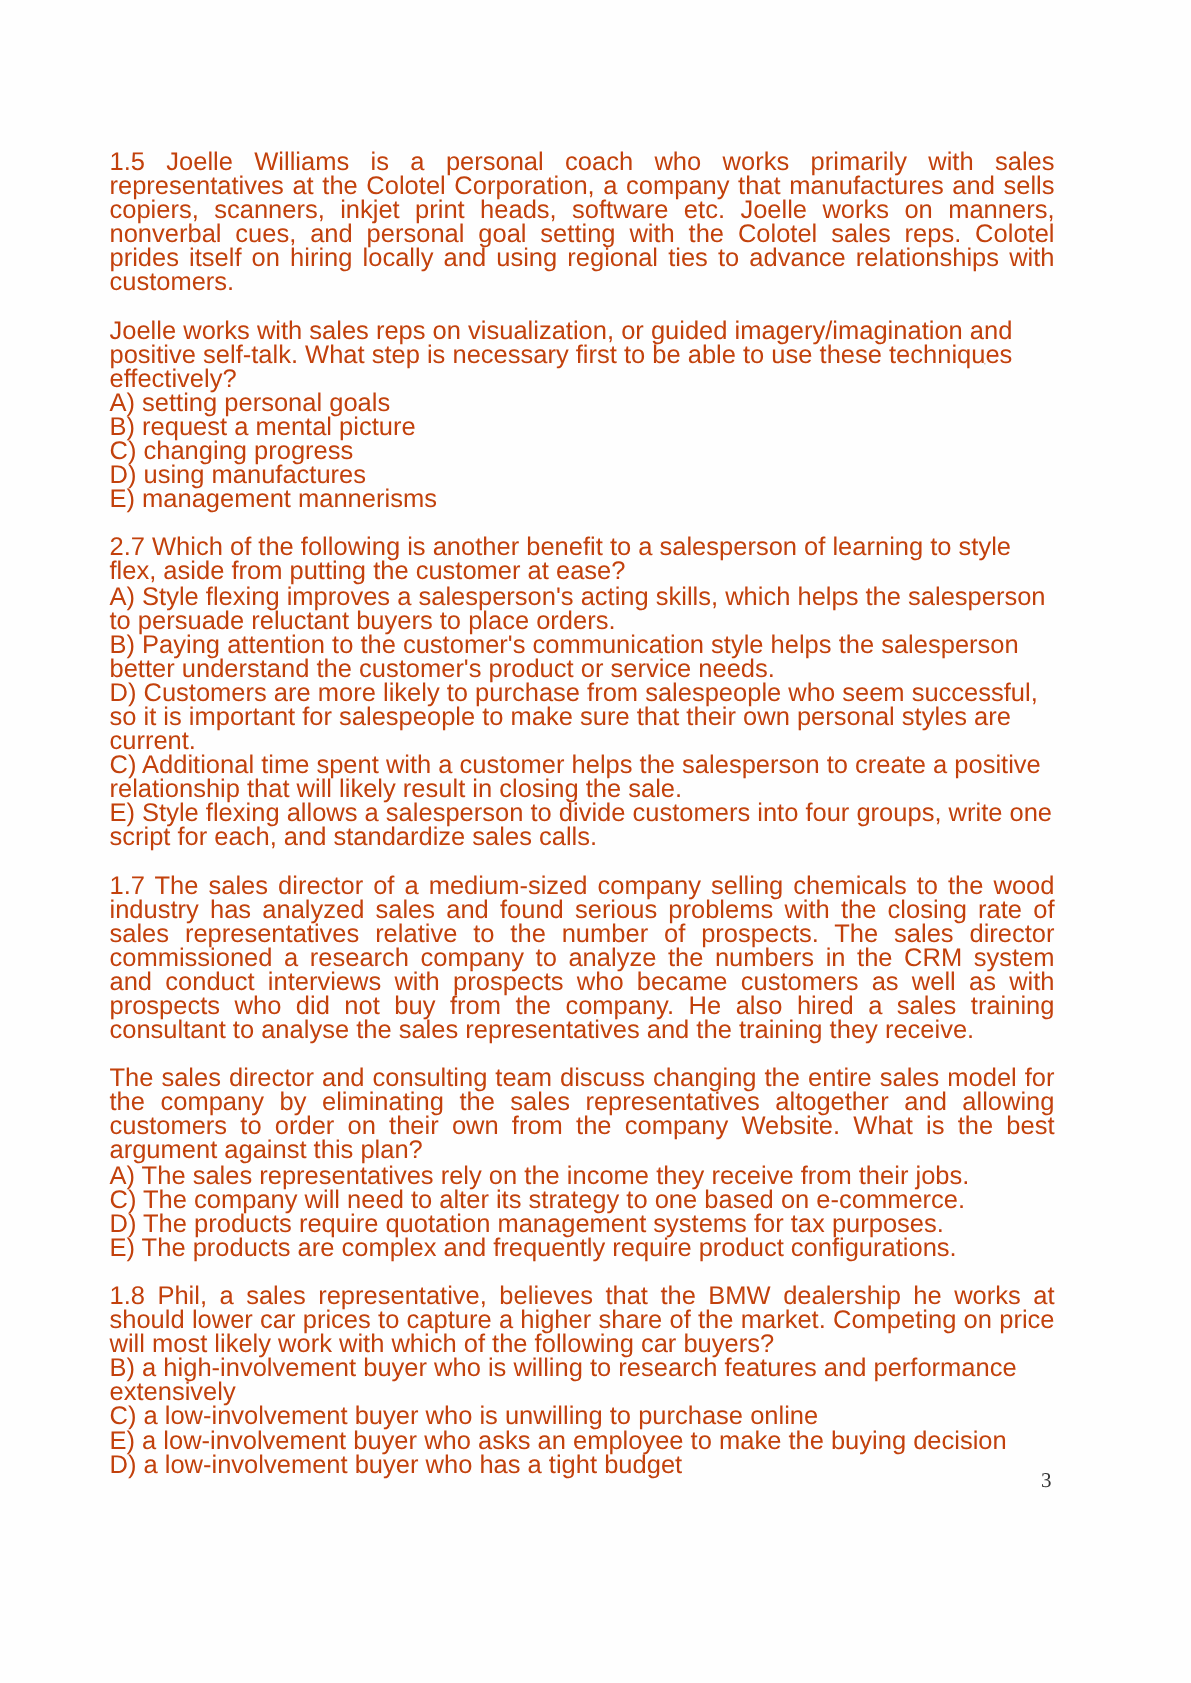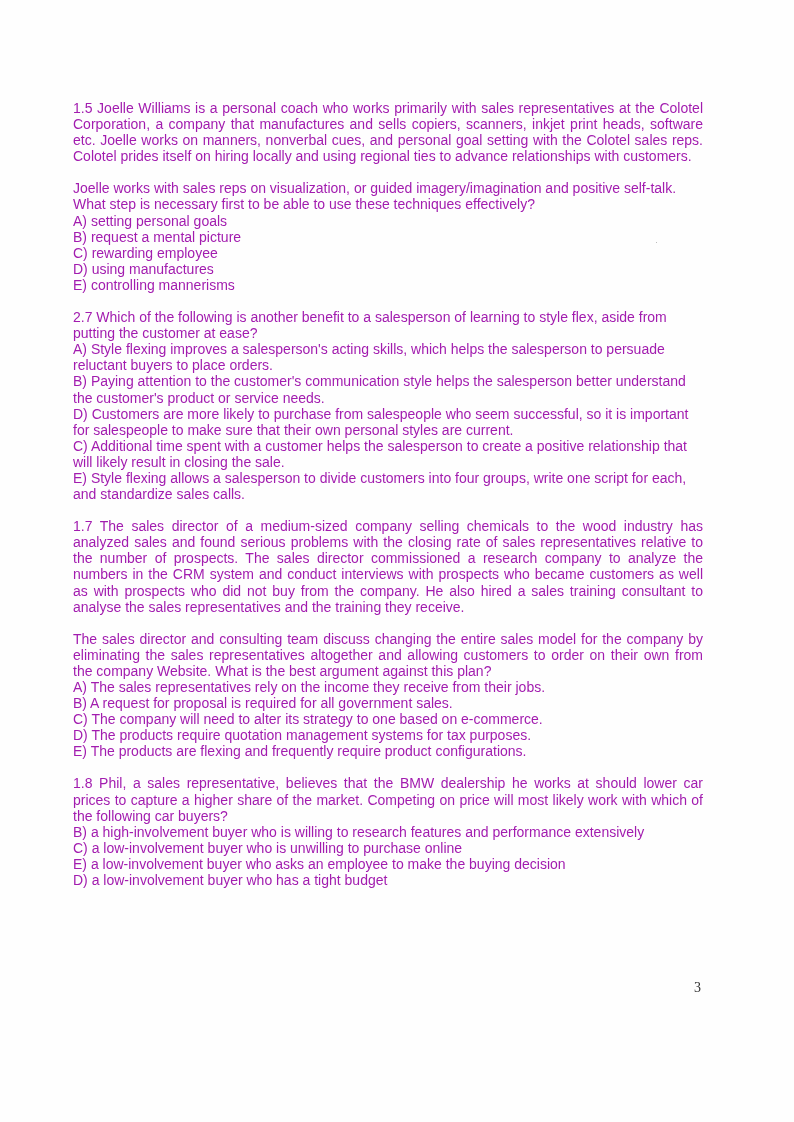--- a/index.html
+++ b/index.html
@@ -1,20 +1,20 @@
 <!DOCTYPE html>
 <html><head>
 <meta charset="utf-8">
 <style>
   html, body { margin: 0; padding: 0; background: #ffffff; }
   body { width: 794px; height: 1122px; position: relative; overflow: hidden; }
   .page { position: absolute; left: 0; top: 0; width: 794px; height: 1122px; background: #fefefe; }
   .content {
     position: absolute; left: 73px; top: 100px; width: 630px;
-    font-family: "Liberation Sans", sans-serif; font-size: 14px; line-height: 16.1px; color: #a21caf;
+    font-family: "Liberation Sans", sans-serif; font-size: 17px; line-height: 16.1px; color: #c2410c;
   }
   .para { margin: 0; }
   .para.justify { text-align: justify; text-align-last: left; }
   .block { margin-bottom: 16px; }
   .option { margin: 0; }
   .page-number {
     position: absolute; left: 694px; top: 980px;
     font-family: "Liberation Serif", serif; font-size: 14px; color: #333;
   }
   .speck { position: absolute; width: 1px; height: 1px; background: #bbb; }
@@ -27,44 +27,43 @@
 
   <div class="content">
 
     <div class="block">
       <p class="para justify">1.5  Joelle Williams is a personal coach who works primarily with sales representatives at the Colotel Corporation, a company that manufactures and sells copiers, scanners, inkjet print heads, software etc. Joelle works on manners, nonverbal cues, and personal goal setting with the Colotel sales reps. Colotel prides itself on hiring locally and using regional ties to advance relationships with customers.</p>
     </div>
     <div class="block">
       <p class="para">Joelle works with sales reps on visualization, or guided imagery/imagination and positive self-talk. What step is necessary first to be able to use these techniques effectively?</p>
       <p class="option">A) setting personal goals</p>
       <p class="option">B) request a mental picture</p>
-      <p class="option">C) rewarding employee</p>
+      <p class="option">C) changing progress</p>
       <p class="option">D) using manufactures</p>
-      <p class="option">E) controlling mannerisms</p>
+      <p class="option">E) management mannerisms</p>
     </div>
 
     <div class="block">
       <p class="para">2.7 Which of the following is another benefit to a salesperson of learning to style flex, aside from putting the customer at ease?</p>
       <p class="option">A) Style flexing improves a salesperson's acting skills, which helps the salesperson to persuade reluctant buyers to place orders.</p>
       <p class="option">B) Paying attention to the customer's communication style helps the salesperson better understand the customer's product or service needs.</p>
       <p class="option">D) Customers are more likely to purchase from salespeople who seem successful, so it is important for salespeople to make sure that their own personal styles are current.</p>
       <p class="option">C) Additional time spent with a customer helps the salesperson to create a positive relationship that will likely result in closing the sale.</p>
       <p class="option">E) Style flexing allows a salesperson to divide customers into four groups, write one script for each, and standardize sales calls.</p>
     </div>
 
     <div class="block">
       <p class="para justify">1.7 The sales director of a medium-sized company selling chemicals to the wood industry has analyzed sales and found serious problems with the closing rate of sales representatives relative to the number of prospects. The sales director commissioned a research company to analyze the numbers in the CRM system and conduct interviews with prospects who became customers as well as with prospects who did not buy from the company. He also hired a sales training consultant to analyse the sales representatives and the training they receive.</p>
     </div>
     <div class="block">
       <p class="para justify">The sales director and consulting team discuss changing the entire sales model for the company by eliminating the sales representatives altogether and allowing customers to order on their own from the company Website. What is the best argument against this plan?</p>
       <p class="option">A) The sales representatives rely on the income they receive from their jobs.</p>
-      <p class="option">B) A request for proposal is required for all government sales.</p>
       <p class="option">C) The company will need to alter its strategy to one based on e-commerce.</p>
       <p class="option">D) The products require quotation management systems for tax purposes.</p>
-      <p class="option">E) The products are flexing and frequently require product configurations.</p>
+      <p class="option">E) The products are complex and frequently require product configurations.</p>
     </div>
 
     <div class="block">
       <p class="para justify">1.8 Phil, a sales representative, believes that the BMW dealership he works at should lower car prices to capture a higher share of the market. Competing on price will most likely work with which of the following car buyers?</p>
       <p class="option">B) a high-involvement buyer who is willing to research features and performance extensively</p>
       <p class="option">C) a low-involvement buyer who is unwilling to purchase online</p>
       <p class="option">E) a low-involvement buyer who asks an employee to make the buying decision</p>
       <p class="option">D) a low-involvement buyer who has a tight budget</p>
     </div>
   </div>

